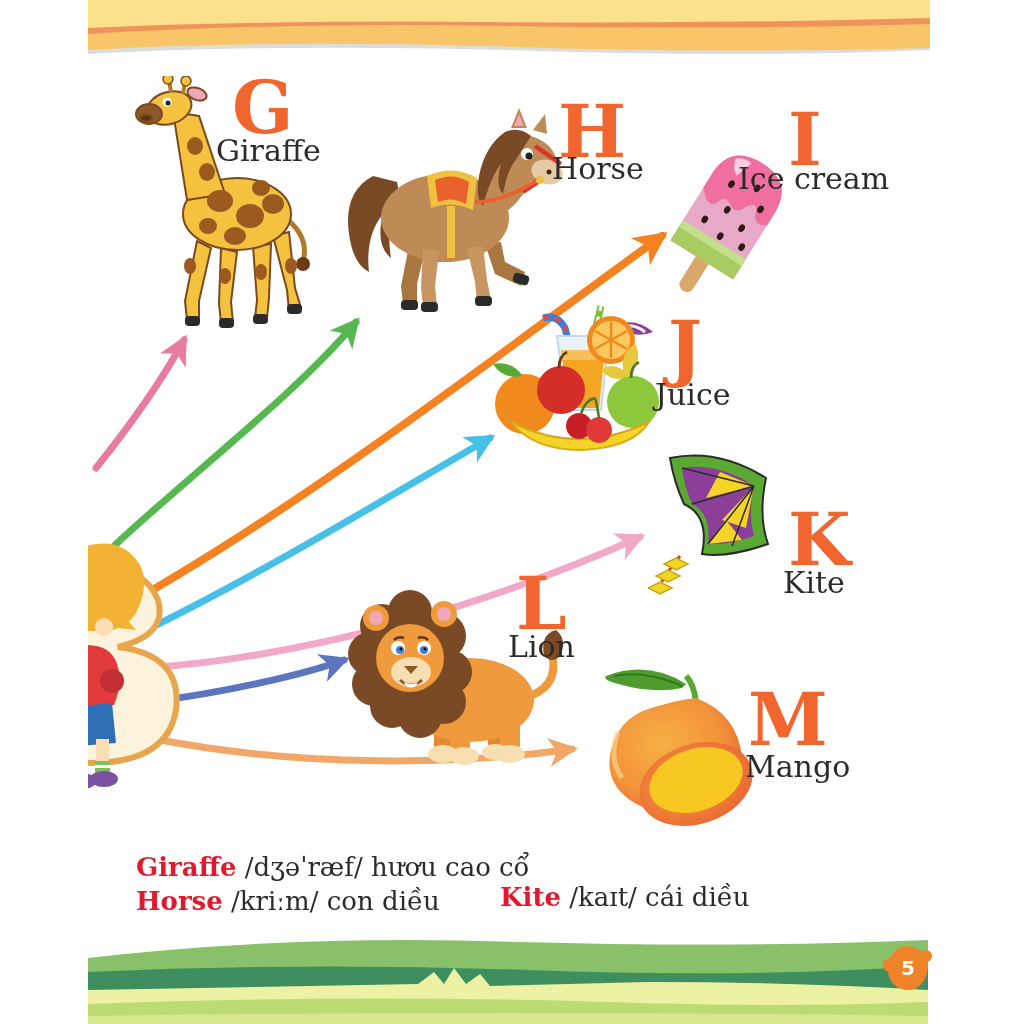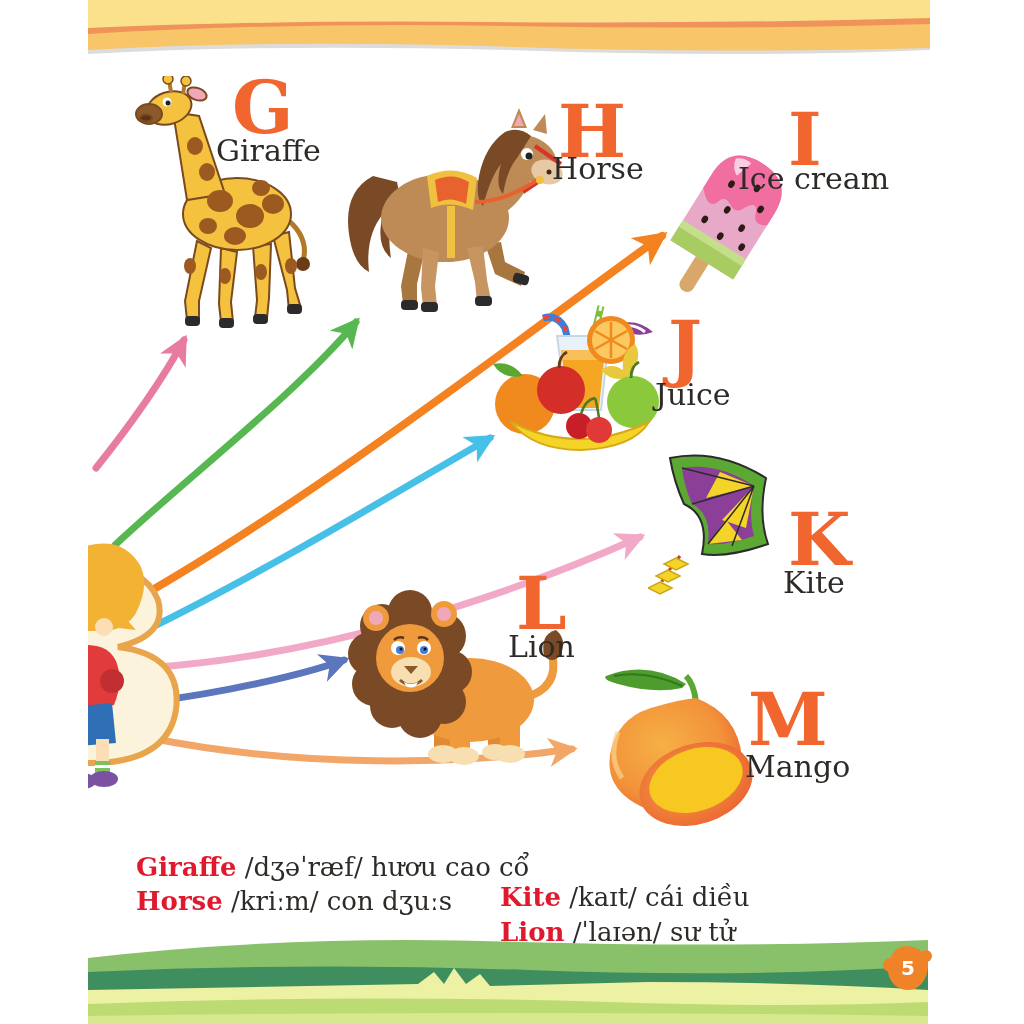--- a/index.html
+++ b/index.html
@@ -395,25 +395,24 @@
   <div class="big-letter" style="left:788px;top:504px;">K</div>
   <div class="word-label" style="left:783px;top:568px;">Kite</div>
 
   <div class="big-letter" style="left:516px;top:568px;">L</div>
   <div class="word-label" style="left:508px;top:632px;">Lion</div>
 
   <div class="big-letter" style="left:748px;top:684px;">M</div>
   <div class="word-label" style="left:745px;top:752px;">Mango</div>
 
   <p class="gloss" style="left:136px;top:828px;"><span class="w">Giraffe</span> <span>/dʒəˈræf/</span> <span>hươu cao cổ</span></p>
-  <p class="gloss" style="left:136px;top:862px;"><span class="w">Horse</span> <span>/kriːm/</span> <span>con dʒuːs</span></p>
+  <p class="gloss" style="left:136px;top:862px;"><span class="w">Horse</span> <span>/kriːm/</span> <span>con diều</span></p>
   <p class="gloss" style="left:136px;top:928px;"><span class="w">Juice</span> <span>/dʒuːs/</span> <span>nước trái cây</span></p>
 
   <p class="gloss" style="left:500px;top:858px;"><span class="w">Kite</span> <span>/kaɪt/</span> <span>cái diều</span></p>
-  <p class="gloss" style="left:500px;top:893px;"><span class="w">Lion</span> <span>/ˈlaɪən/</span> <span>sư tử</span></p>
   <p class="gloss" style="left:500px;top:926px;"><span class="w">Mango</span> <span>/ˈmæŋgəʊ/</span> <span>quả xoài</span></p>
 
   <div class="abs" style="left:88px;top:932px;">
     <svg width="840" height="92" viewBox="0 0 840 92">
       <path d="M0,26 Q210,2 430,10 Q650,16 840,8 L840,60 L0,60 Z" fill="#88C169"></path>
       <path d="M0,40 Q220,30 440,38 Q660,46 840,34 L840,72 L0,72 Z" fill="#3E8E5F"></path>
       <path d="M0,58 L330,52 L346,40 L356,52 L366,36 L378,52 L392,42 L402,54 L560,50 Q710,50 840,58 L840,80 L0,80 Z" fill="#EDF1A3"></path>
       <path d="M0,72 Q260,62 520,70 Q700,76 840,70 L840,92 L0,92 Z" fill="#BCDC73"></path>
       <path d="M0,84 Q420,78 840,84 L840,92 L0,92 Z" fill="#D7E88F"></path>
     </svg>

